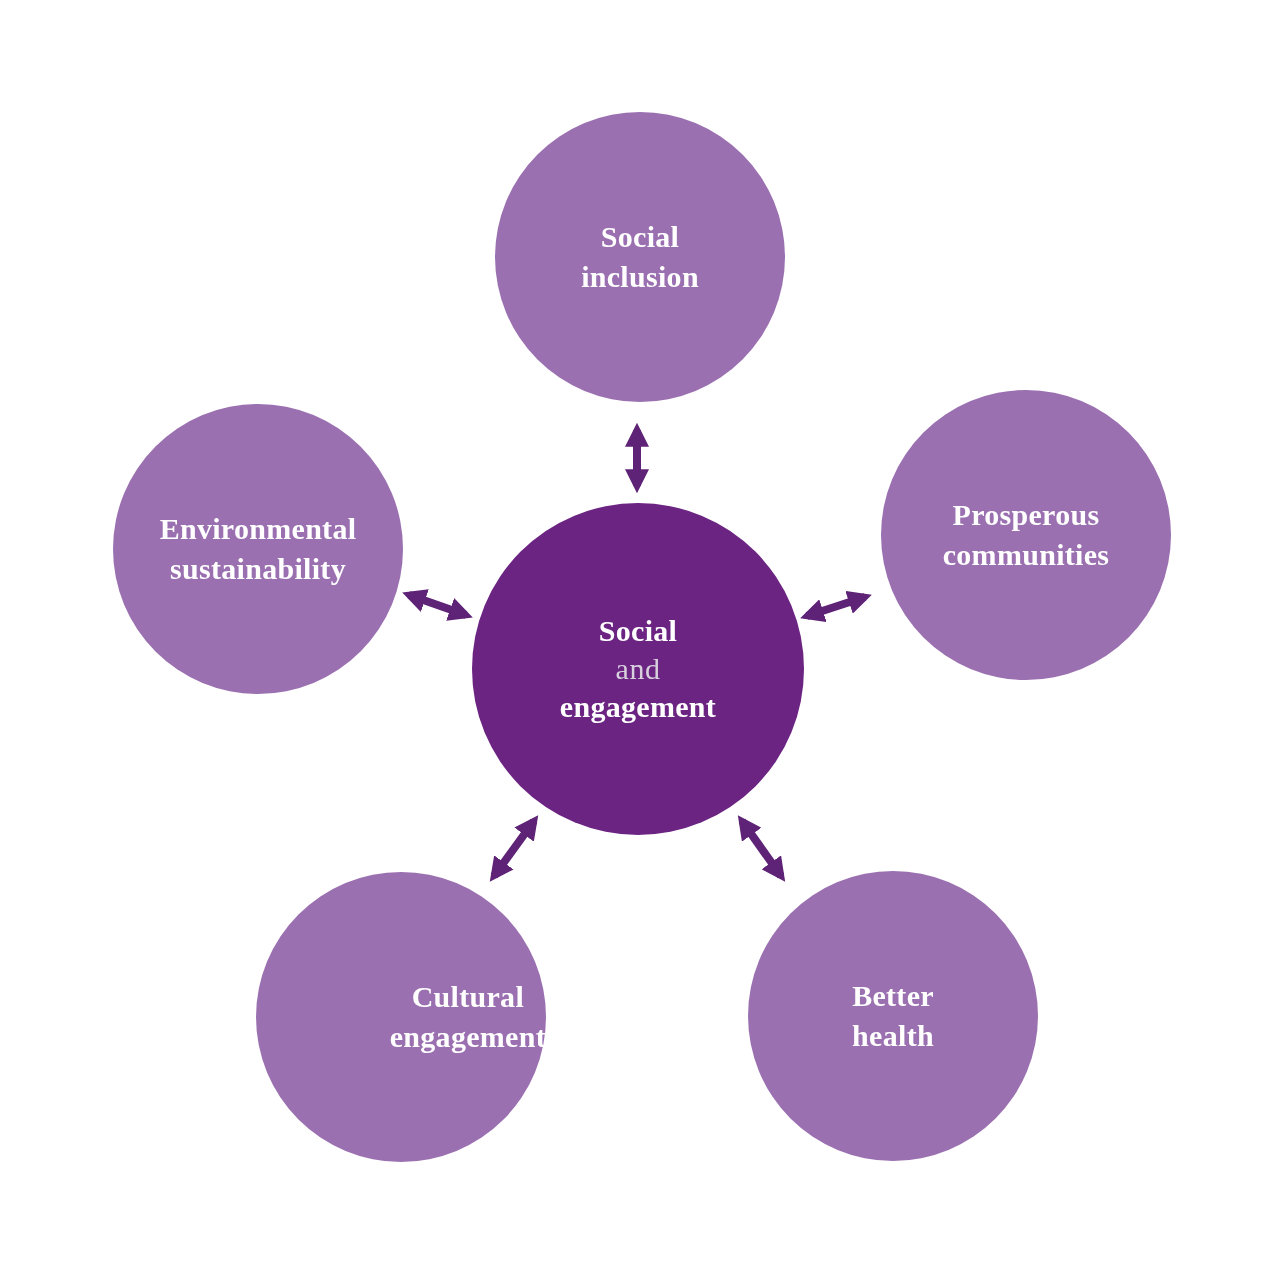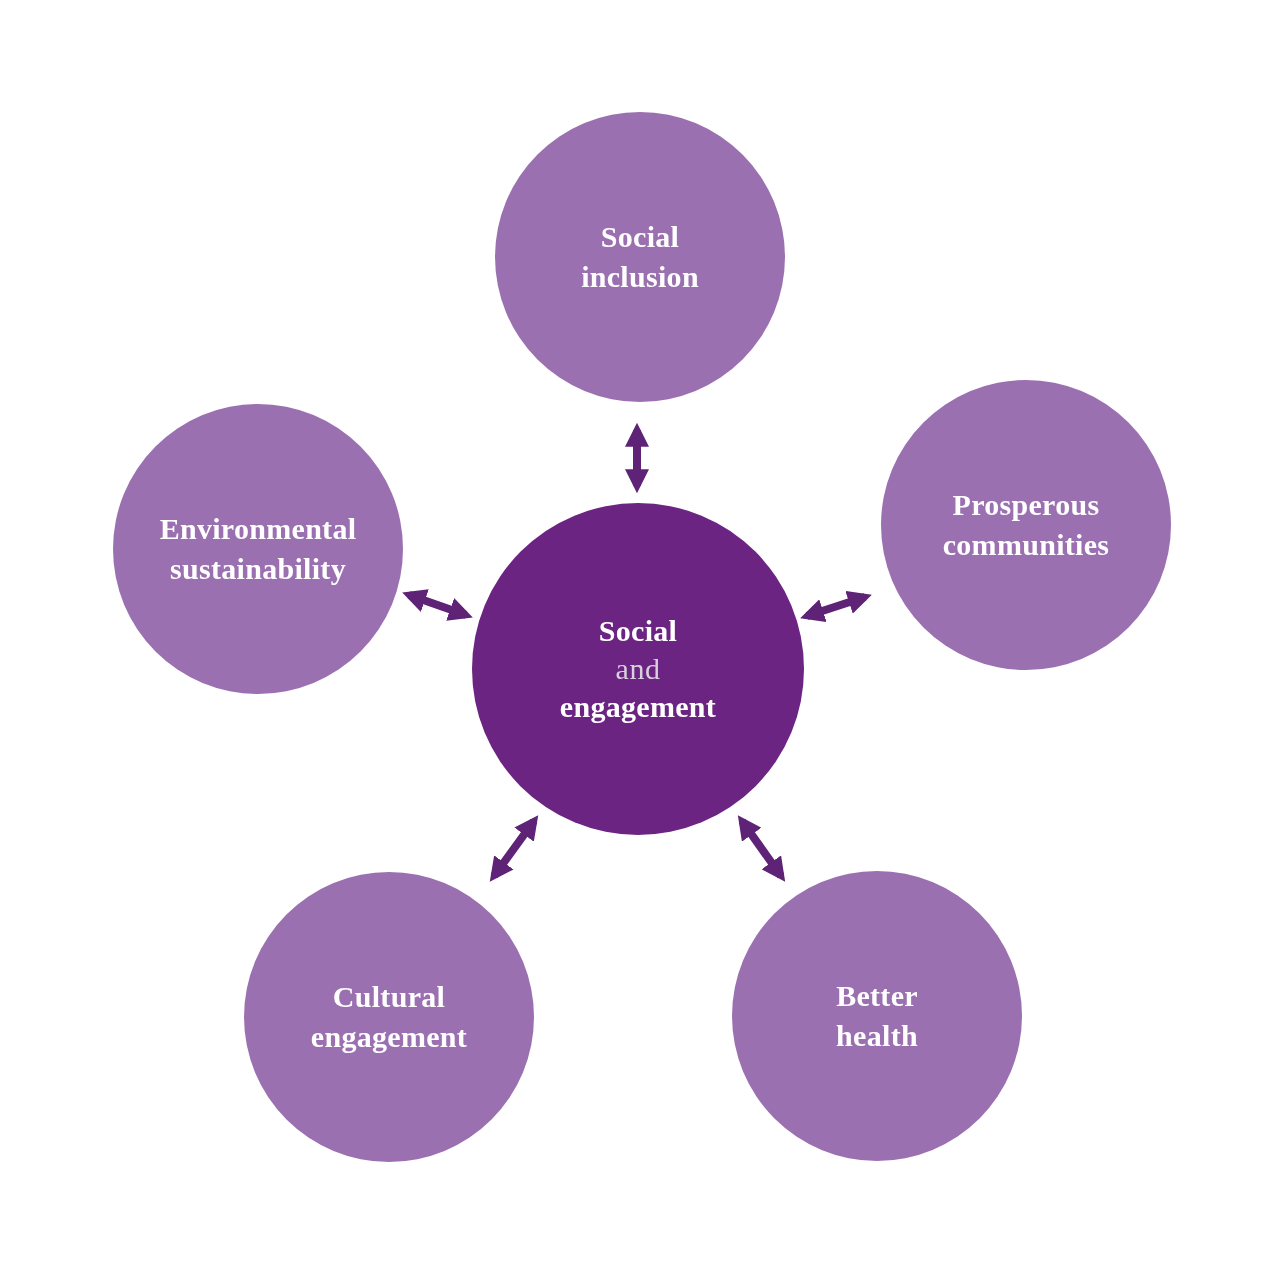--- a/index.html
+++ b/index.html
@@ -65,23 +65,23 @@
     font-family: Liberation Serif, serif;
   }
   .center-node .line { line-height: 38px; }
   .line.light {
     font-weight: 300;
     color: var(--and-text);
     letter-spacing: 0.5px;
   }
   
   .sat-top          { left: 495px; top: 112px; }
-  .sat-right        { left: 881px; top: 380px; }
-  .sat-bottom-right { left: 732px; top: 871px; }
-  .sat-bottom-left  { left: 244px; top: 872px; }
+  .sat-right        { left: 881px; top: 390px; }
+  .sat-bottom-right { left: 748px; top: 871px; }
+  .sat-bottom-left  { left: 256px; top: 872px; justify-content: flex-end; }
   .sat-left         { left: 113px; top: 404px; justify-content: center; }
   .center-node      { left: 472px; top: 503px; }
 </style>
 </head>
 <body>
 
 <div class="canvas">
 
   <svg class="arrows-layer" viewBox="0 0 1276 1276" xmlns="http://www.w3.org/2000/svg" aria-hidden="true">
     <defs>

